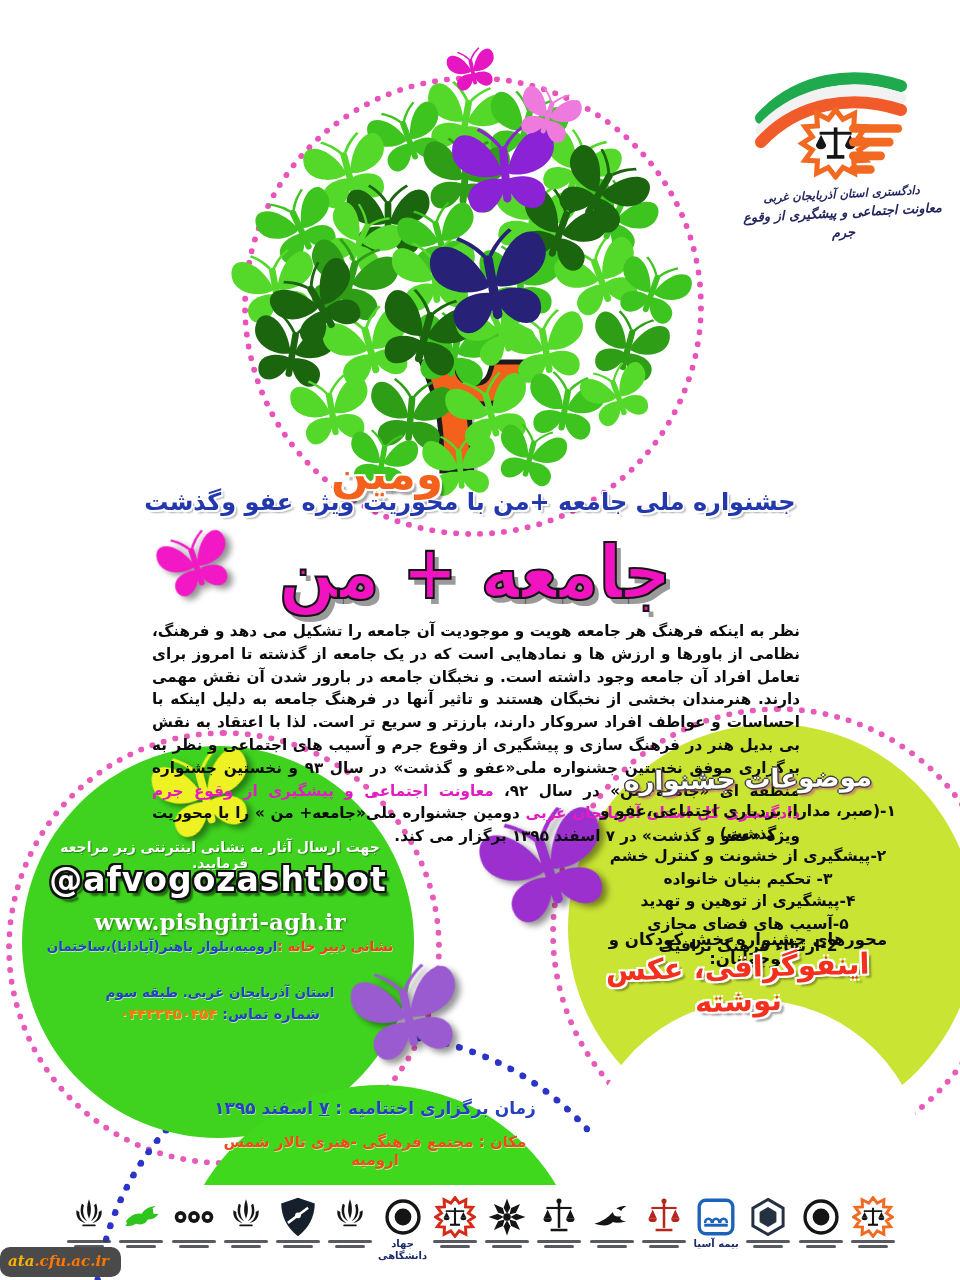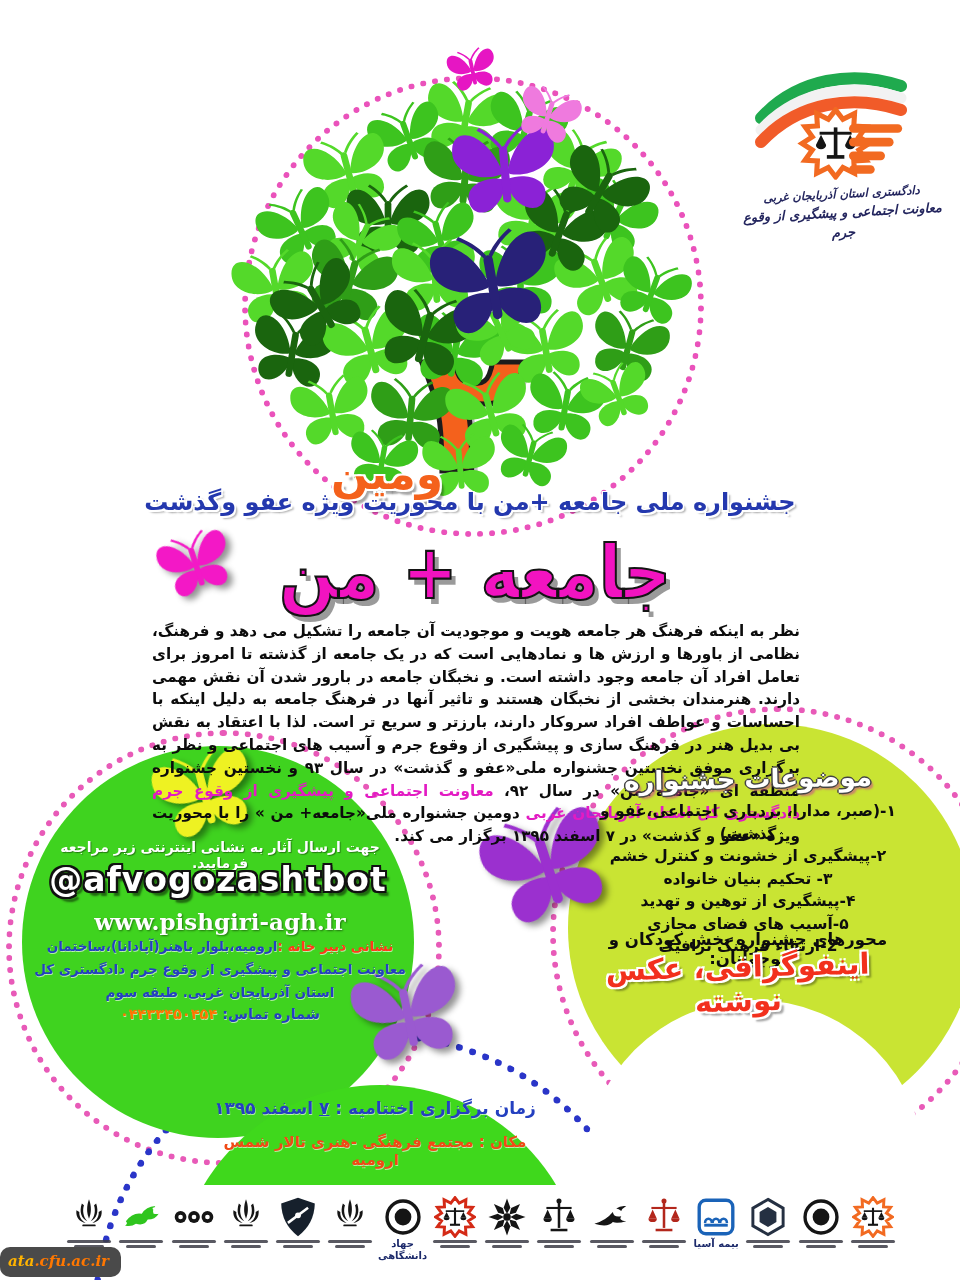--- a/index.html
+++ b/index.html
@@ -342,21 +342,20 @@
 
   <div class="abs" id="subtitle">جشنواره ملی جامعه +من با محوریت ویژه عفو وگذشت</div>
   <div class="abs" id="main-title">جامعه + من</div>
 
   <div class="abs" id="intro"><span>نظر به اینکه فرهنگ هر جامعه هویت و موجودیت آن جامعه را تشکیل می دهد و فرهنگ، نظامی از باورها و ارزش ها و نمادهایی است که در یک جامعه از گذشته تا امروز برای تعامل افراد آن جامعه وجود داشته است. و نخبگان جامعه در بارور شدن آن نقش مهمی دارند. هنرمندان بخشی از نخبگان هستند و تاثیر آنها در فرهنگ جامعه به دلیل اینکه با احساسات و عواطف افراد سروکار دارند، بارزتر و سریع تر است. لذا با اعتقاد به نقش بی بدیل هنر در فرهنگ سازی و پیشگیری از وقوع جرم و آسیب های اجتماعی و نظر به برگزاری موفق نخستین جشنواره ملی«عفو و گذشت» در سال ۹۳ و نخستین جشنواره منطقه ای «جامعه+من» در سال ۹۲، </span><span style="color: rgb(227, 27, 195);">معاونت اجتماعی و پیشگیری از وقوع جرم دادگستری کل استان آذربایجان غربی</span><span> دومین جشنواره ملی«جامعه+ من » را با محوریت ویژه «عفو و گذشت» در ۷ اسفند ۱۳۹۵ برگزار می کند.</span></div>
 
   <div class="c-text" id="send-note">جهت ارسال آثار به نشانی اینترنتی زیر مراجعه فرمایید.</div>
   <div class="c-text" id="bot-handle">@afvogozashtbot</div>
   <div class="c-text" id="site-url">www.pishgiri-agh.ir</div>
   <div class="c-text addr" id="addr1"><span style="color: rgb(255, 58, 26);">نشانی دبیر خانه :</span><span>ارومیه،بلوار باهنر(آپادانا)،ساختمان</span></div>
-  <div class="c-text addr" id="addr2">معاونت اجتماعی و پیشگیری از وقوع جرم دادگستری کل</div>
   <div class="c-text addr" id="addr3">استان آذربایجان غربی. طبقه سوم</div>
   <div class="c-text addr" id="phone-line"><span>شماره تماس: </span><span style="color: rgb(255, 115, 0);">۰۴۴۳۳۴۵۰۴۵۴</span></div>
 
   <div class="c-text" id="topics-heading">موضوعات جشنواره</div>
   <div class="c-text" id="topics-list">
       <div>۱-(صبر، مدارا، بردباری اجتماعی،عفو و گذشت)</div>
       <div>۲-پیشگیری از خشونت و کنترل خشم</div>
       <div>۳- تحکیم بنیان خانواده</div>
       <div>۴-پیشگیری از توهین و تهدید</div>
       <div>۵-آسیب های فضای مجازی</div>

